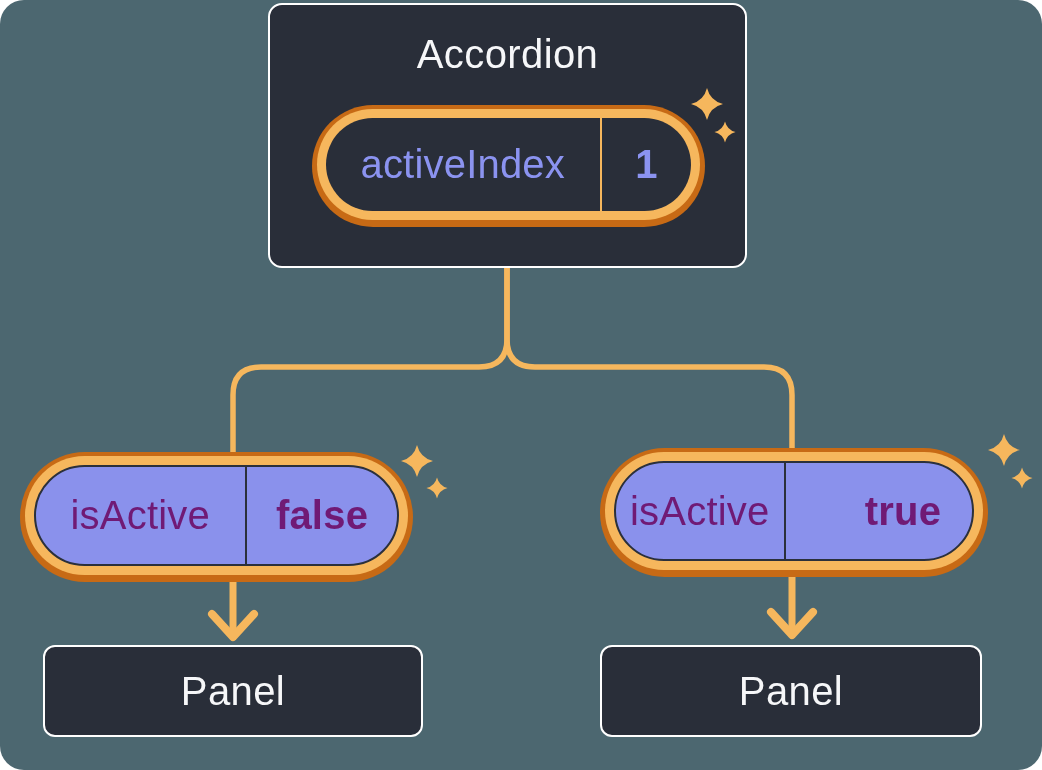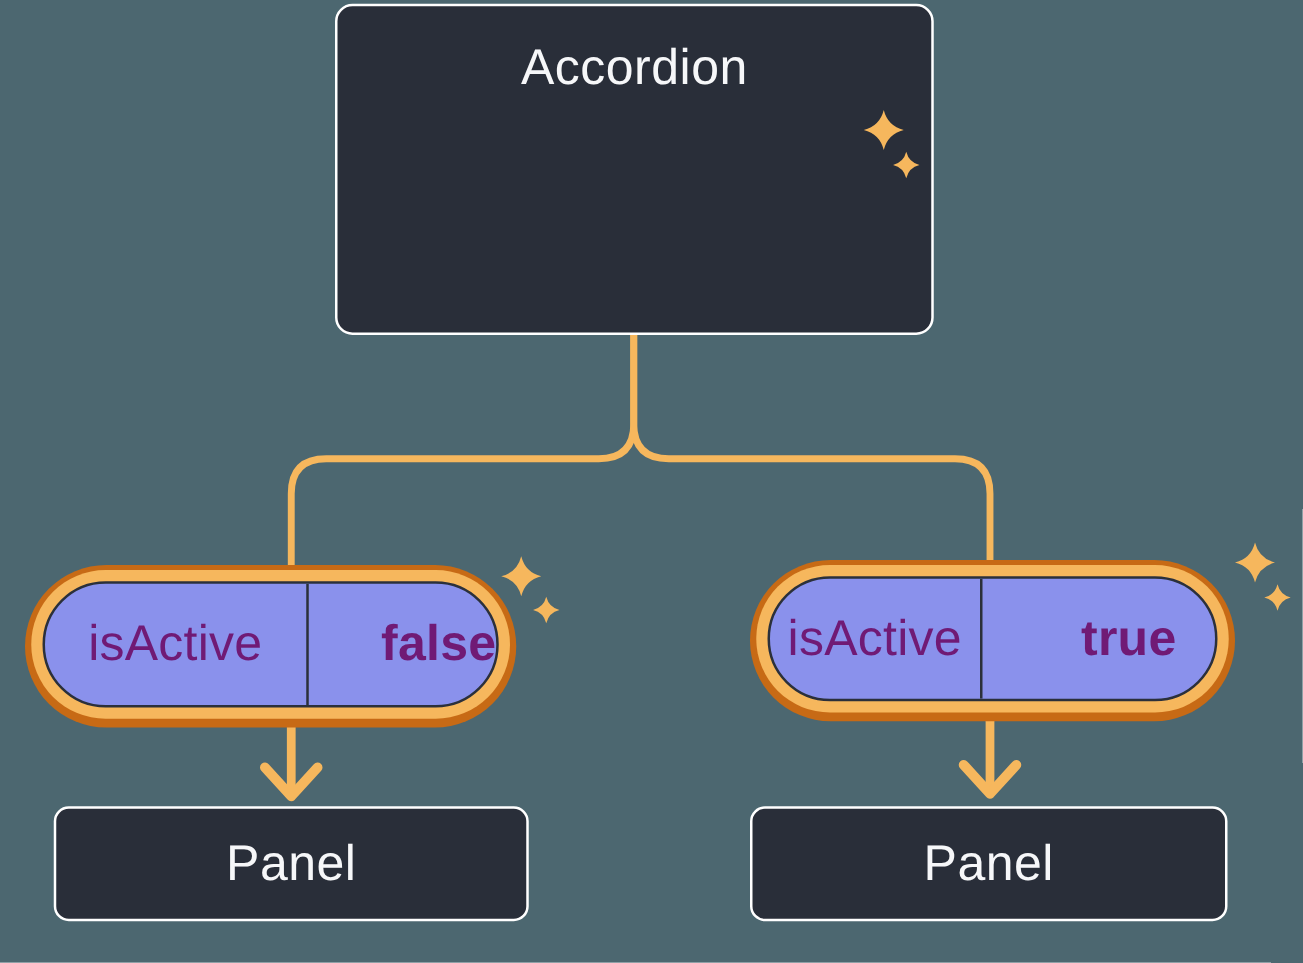--- a/index.html
+++ b/index.html
@@ -4,20 +4,21 @@
 <style>
   html, body { margin: 0; padding: 0; }
   body { width: 1042px; height: 770px; overflow: hidden; }
 
   .canvas {
     position: relative;
     width: 1042px;
     height: 770px;
     background: #4C6770;
     font-family: "Liberation Sans", sans-serif;
+    border-radius: 24px;
   }
 
   svg.layer {
     position: absolute;
     left: 0; top: 0;
     width: 1042px; height: 770px;
   }
   .wires    { z-index: 1; }
   .sparkles { z-index: 5; }
 
@@ -92,21 +93,21 @@
   .pill-right { left: 600px; top: 448px; width: 388px; height: 129px; }
 
   .cell {
     display: flex;
     align-items: center;
     justify-content: center;
   }
   .cell-label { flex: 1; }
   .cell-value { font-weight: bold; }
   .pill-top   .cell-value { width: 89px;  }
-  .pill-left  .cell-value { width: 150px; justify-content: flex-end; }
+  .pill-left  .cell-value { width: 150px; }
   .pill-right .cell-value { width: 138px; margin-left: 48px; }
 
   .pill-text { font-size: 40px; letter-spacing: 0.2px; }
   .txt-purple { color: #8B93F0; }
   .txt-dark   { color: #701a75; }
   .bold { font-weight: bold; }
 
   .divider { flex: 0 0 2.5px; }
   .divider-orange { background: #F6B75D; }
   .divider-dark   { background: #2B303B; }
@@ -122,20 +123,33 @@
     <path d="M233 581 L233 633" fill="none" stroke="#F6B75D" stroke-width="7" stroke-linecap="round"></path>
     <path d="M212 614 L233 637 L254 614" fill="none" stroke="#F6B75D" stroke-width="8" stroke-linecap="round" stroke-linejoin="round"></path>
     <path d="M792 577 L792 631" fill="none" stroke="#F6B75D" stroke-width="7" stroke-linecap="round"></path>
     <path d="M771 612 L792 635 L813 612" fill="none" stroke="#F6B75D" stroke-width="8" stroke-linecap="round" stroke-linejoin="round"></path>
   </svg>
 
   <div class="node root-node">
     <div class="node-title">Accordion</div>
   </div>
 
+  <div class="pill pill-dark pill-top">
+    <div class="pill-inner">
+      <div class="pill-content">
+        <div class="cell cell-label">
+          <span class="pill-text txt-purple">activeIndex</span>
+        </div>
+        <div class="divider divider-orange"></div>
+        <div class="cell cell-value">
+          <span class="pill-text txt-purple bold">1</span>
+        </div>
+      </div>
+    </div>
+  </div>
 
   <div class="pill pill-purple pill-left">
     <div class="pill-inner">
       <div class="pill-content">
         <div class="cell cell-label">
           <span class="pill-text txt-dark">isActive</span>
         </div>
         <div class="divider divider-dark"></div>
         <div class="cell cell-value">
           <span class="pill-text txt-dark bold">false</span>

